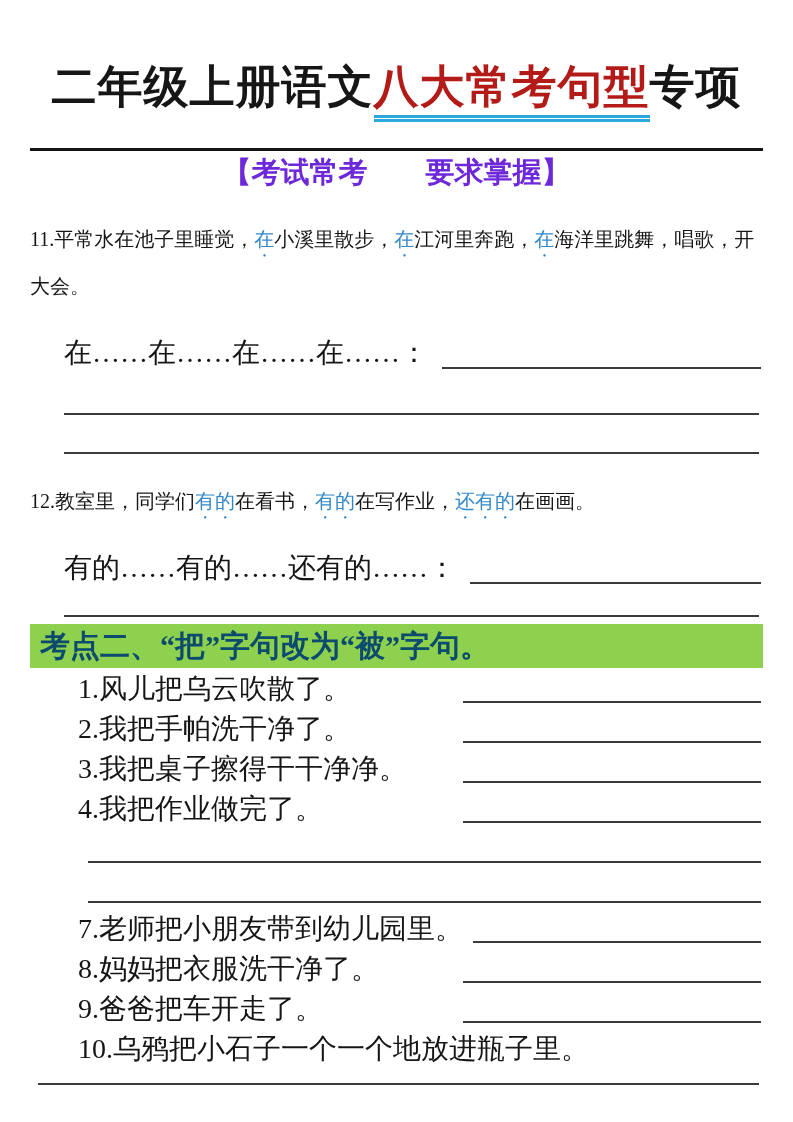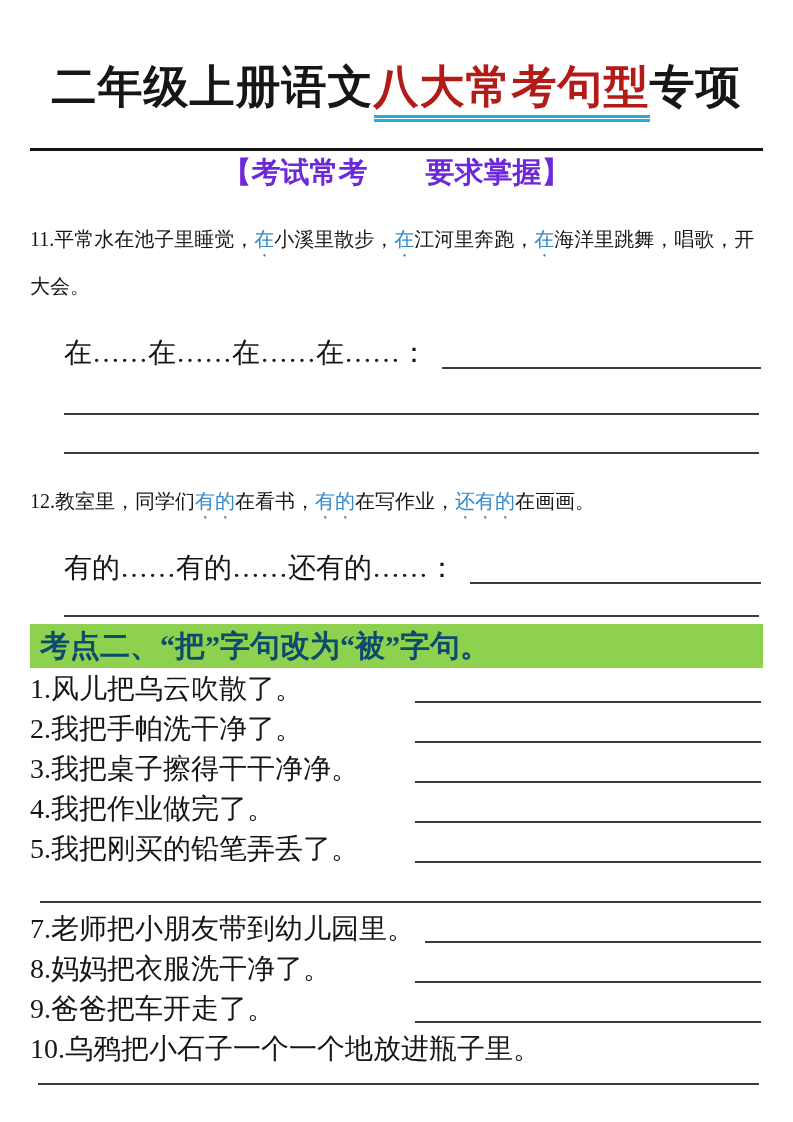--- a/index.html
+++ b/index.html
@@ -67,21 +67,21 @@
     color: #0c4a6e;
     font-size: 30px;
     font-weight: 700;
     line-height: 44px;
     padding: 0 10px;
     margin-top: 7px;
     white-space: nowrap;
   }
 
   
-  .items { margin-top: 1px; }
+  .items { margin-top: 1px; margin-left: 48px; }
   .item-row { display: flex; align-items: flex-end; height: 40px; font-size: 28px; line-height: 40px; }
   .item-text { min-width: 375px; white-space: nowrap; }
   .item-row .blank { margin: 0 2px 6px 10px; }
 </style>
 </head>
 <body>
 
 <div class="page">
 
   <h1 class="title">
@@ -121,21 +121,20 @@
     </div>
     <div class="item-row">
       <span class="item-text">3.我把桌子擦得干干净净。</span>
       <span class="blank"></span>
     </div>
     <div class="item-row">
       <span class="item-text">4.我把作业做完了。</span>
       <span class="blank"></span>
     </div>
     <div class="item-row">
-      <span class="item-text">5.我把刚买的铅笔弄丢了。</span>
       <span class="blank"></span>
     </div>
     <div class="item-row">
       <span class="blank"></span>
     </div>
     <div class="item-row">
       <span class="item-text">7.老师把小朋友带到幼儿园里。</span>
       <span class="blank"></span>
     </div>
     <div class="item-row">

